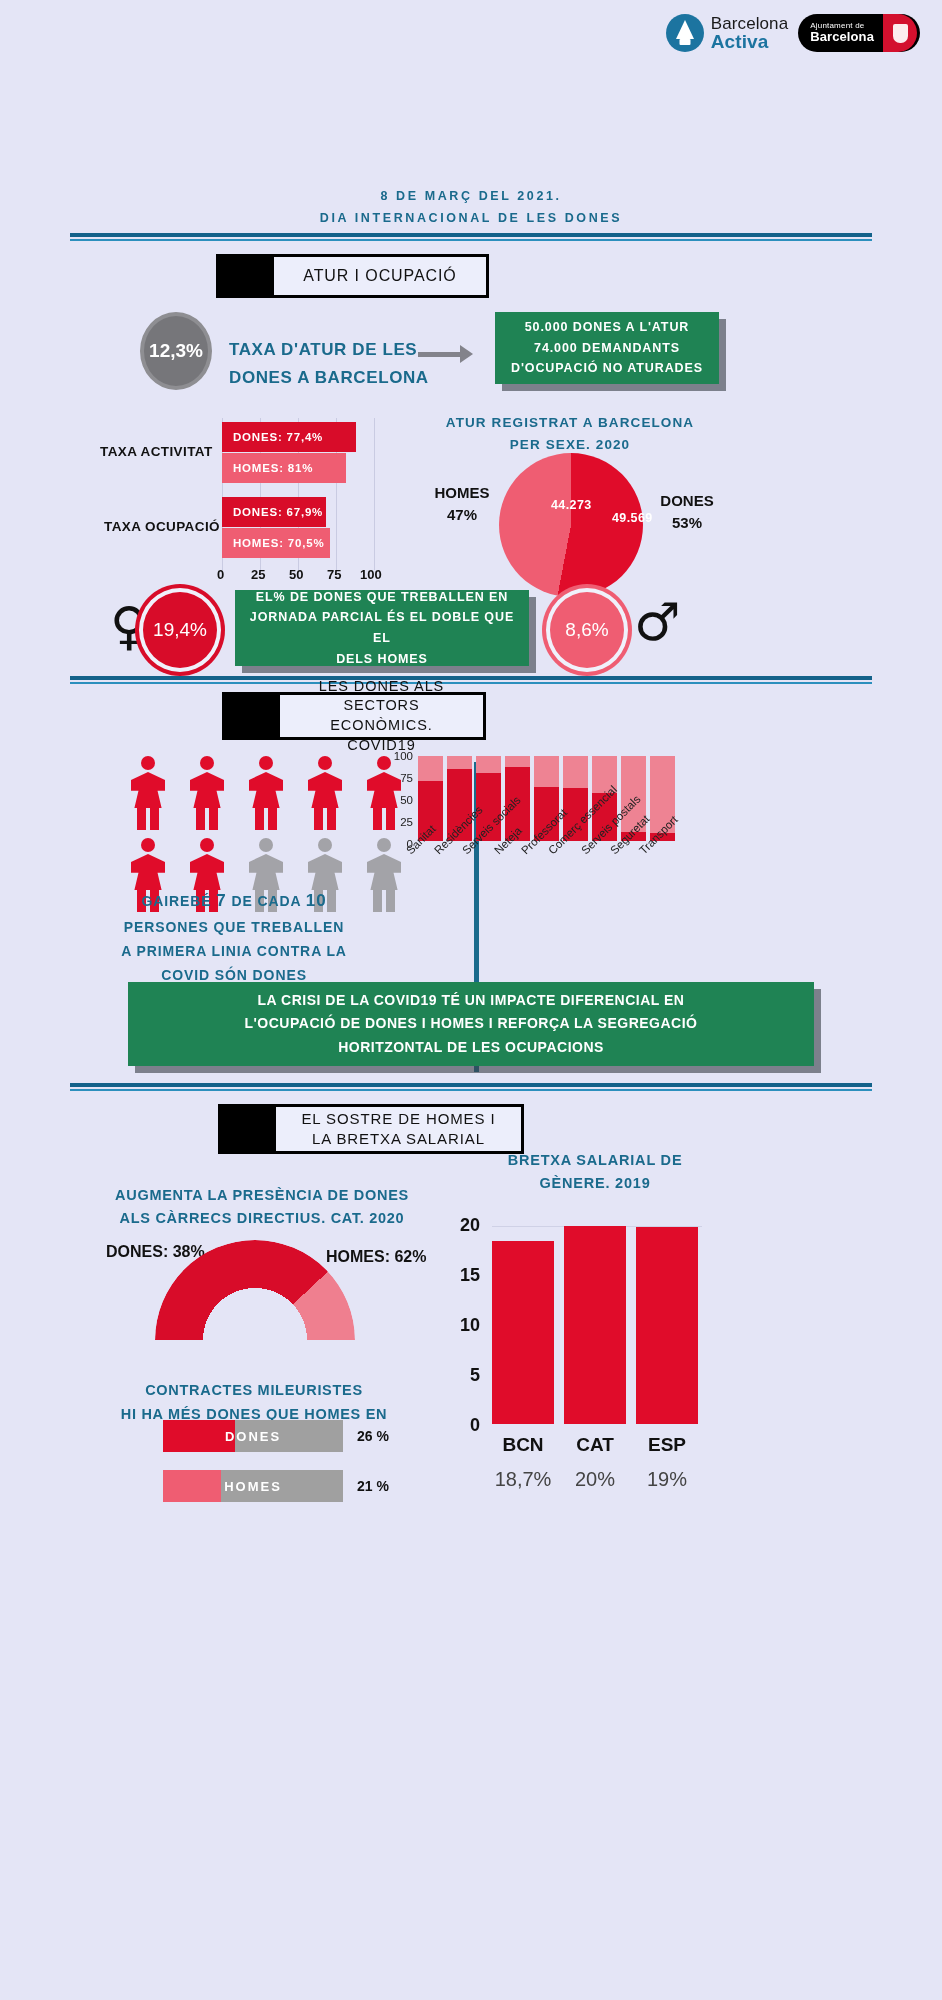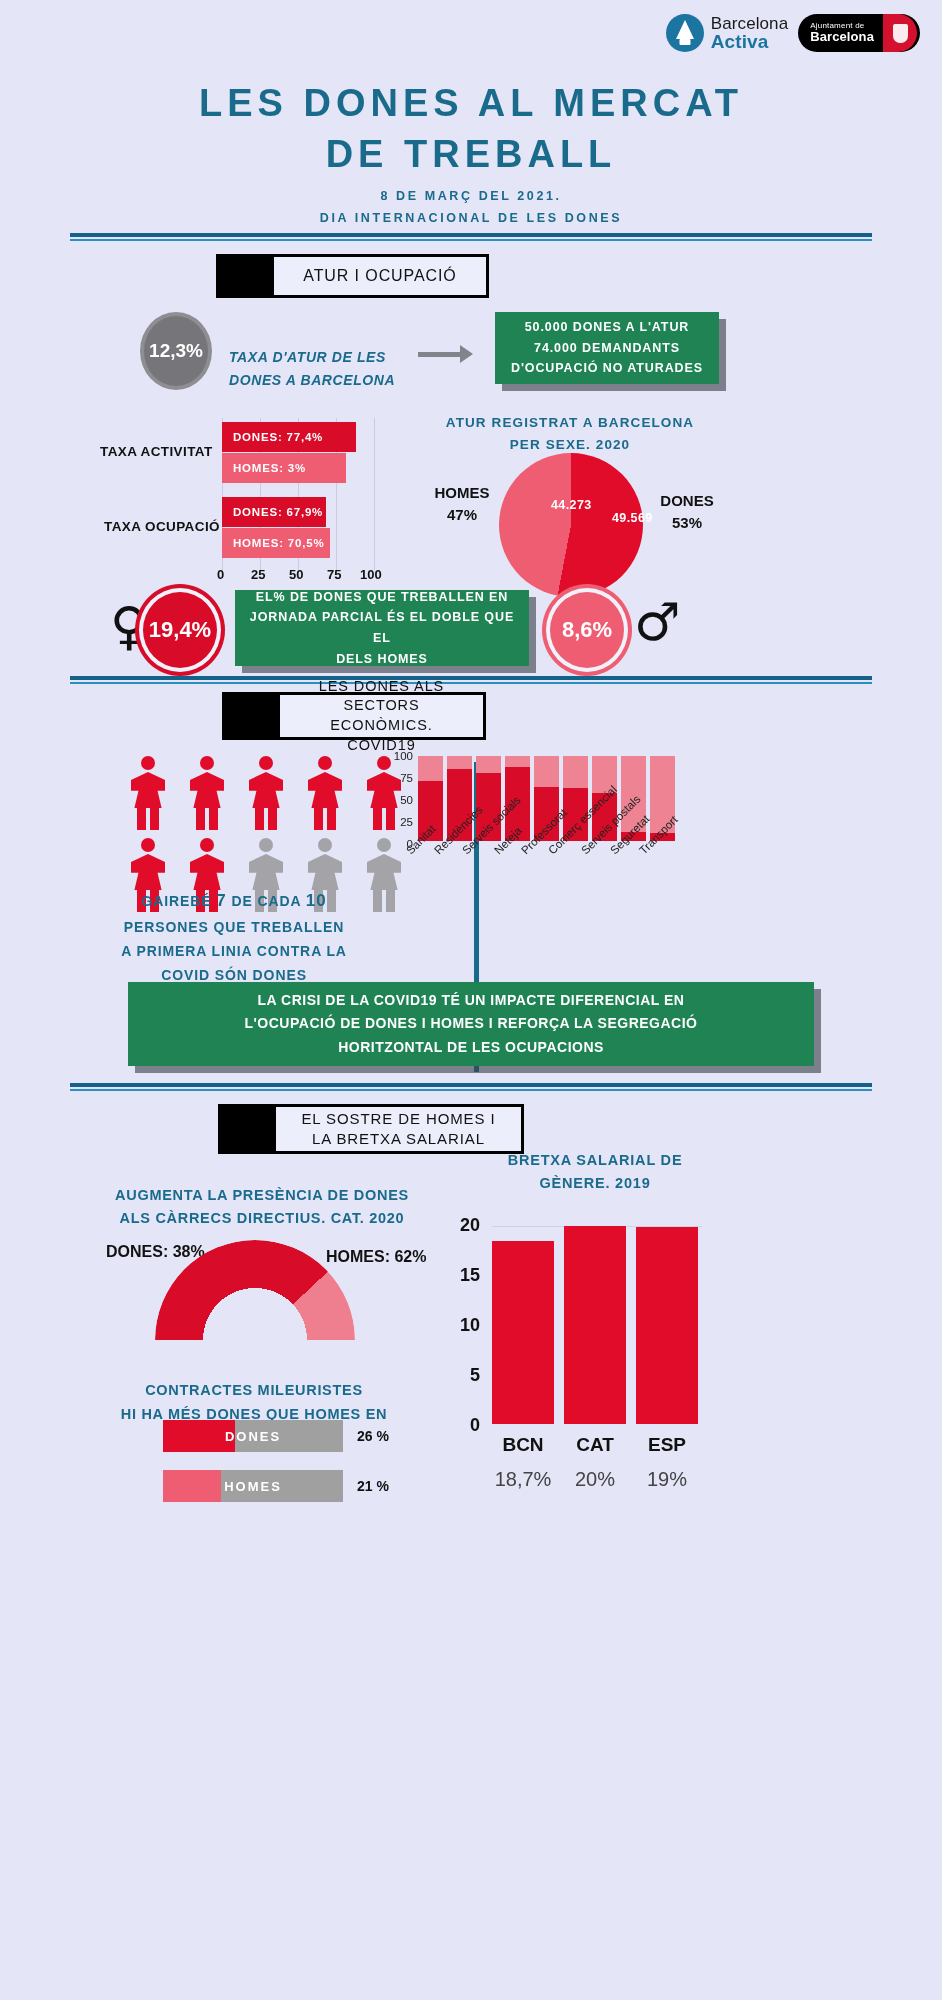--- a/index.html
+++ b/index.html
@@ -105,21 +105,21 @@
     position: absolute; text-align: center; font-size: 13.5px; font-weight: 700;
     color: #1a6a8c; letter-spacing: 1.1px; line-height: 1.6;
   }
   .pie { position: absolute; width: 144px; height: 144px; border-radius: 50%; }
   .pie-val { position: absolute; color: #fff; font-size: 12.5px; font-weight: 700; letter-spacing: .4px; margin-left: 40px; }
   .pie-side { position: absolute; font-size: 15px; font-weight: 700; color: #111; text-align: center; line-height: 1.45; }
 
   
   .oval {
     position: absolute; display: flex; align-items: center; justify-content: center;
-    border-radius: 50%; color: #fff; font-weight: 700; font-size: 22px;
+    border-radius: 50%; color: #fff; font-weight: 400; font-size: 19px;
   }
   .gsym { position: absolute; font-size: 52px; color: #111; line-height: 1; font-family: "DejaVu Sans", sans-serif; }
 
   
   .people { position: absolute; }
   .prow { display: flex; gap: 21px; }
   .pfig { width: 38px; height: 74px; position: relative; }
   .pfig .head { position: absolute; left: 50%; top: 0; transform: translateX(-50%); width: 14px; height: 14px; border-radius: 50%; }
   .pfig .body {
     position: absolute; left: 50%; top: 16px; transform: translateX(-50%);
@@ -181,41 +181,37 @@
       <div class="aj-words">
         <div class="a1">Ajuntament de</div>
         <div class="a2">Barcelona</div>
       </div>
       <div class="aj-shield">
           <div class="crest"></div>
         </div>
     </div>
   </div>
 
-  <div class="main-title">
-    <div>LES DONES AL MERCAT</div>
-    <div>DE TREBALL</div>
-  </div>
   <div class="subtitle">
     <div>8 DE MARÇ DEL 2021.</div>
     <div>DIA INTERNACIONAL DE LES DONES</div>
   </div>
 
   <div class="rule" style="top:233px">
     <div class="thick"></div>
       <div class="thin"></div>
   </div>
 
   <div class="chip" style="top:254px; left:216px; height:44px;">
     <div class="blk"></div>
     <div class="box" style="width:215px">ATUR I OCUPACIÓ</div>
   </div>
 
   <div class="grey-circle" style="top:312px; left:140px;">12,3%</div>
-  <div style="position:absolute; top:346px; left:229px; font-size:14px; line-height:1.65; letter-spacing:.6px;font-style:italic;" class="teal-txt">
+  <div style="position:absolute; top:336px; left:229px; font-size:17px; line-height:1.65; letter-spacing:.6px;" class="teal-txt">
     <div>TAXA D'ATUR DE LES</div>
     <div>DONES A BARCELONA</div>
   </div>
   <div class="arrow" style="top:345px; left:418px;">
     <div class="shaft"></div>
       <div class="head"></div>
   </div>
   <div class="green-box" style="position:absolute; top:312px; left:495px; width:224px; height:72px;">
     <div>
       <div>50.000 DONES A L'ATUR</div>
@@ -227,21 +223,21 @@
   <div>
 
     <div class="gridline" style="top:418px; left:222px; height:152px;"></div>
     <div class="gridline" style="top:418px; left:260px; height:152px;"></div>
     <div class="gridline" style="top:418px; left:298px; height:152px;"></div>
     <div class="gridline" style="top:418px; left:336px; height:152px;"></div>
     <div class="gridline" style="top:418px; left:374px; height:152px;"></div>
 
     <div class="rate-label" style="top:444px; left:100px;">TAXA ACTIVITAT</div>
     <div class="rate-bar rb-dark" style="top:422px; left:222px; width:134px;">DONES: 77,4%</div>
-    <div class="rate-bar rb-light" style="top:453px; left:222px; width:124px;">HOMES: 3%</div>
+    <div class="rate-bar rb-light" style="top:453px; left:222px; width:124px;">HOMES: 81%</div>
 
     <div class="rate-label" style="top:519px; left:104px;">TAXA OCUPACIÓ</div>
     <div class="rate-bar rb-dark" style="top:497px; left:222px; width:104px;">DONES: 67,9%</div>
     <div class="rate-bar rb-light" style="top:528px; left:222px; width:108px;">HOMES: 70,5%</div>
 
     <div class="axis-num" style="top:567px; left:217px;">0</div>
     <div class="axis-num" style="top:567px; left:251px;">25</div>
     <div class="axis-num" style="top:567px; left:289px;">50</div>
     <div class="axis-num" style="top:567px; left:327px;">75</div>
     <div class="axis-num" style="top:567px; left:360px;">100</div>

